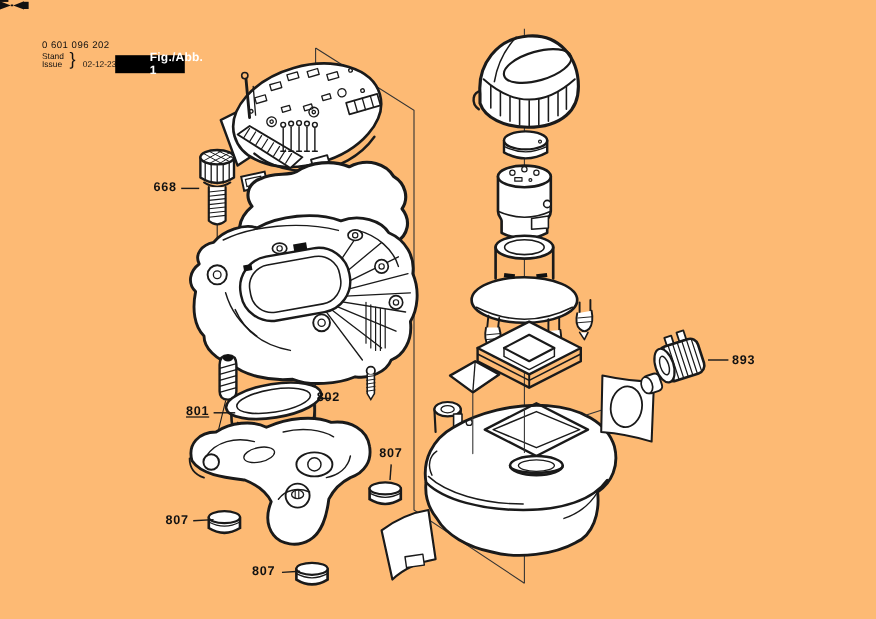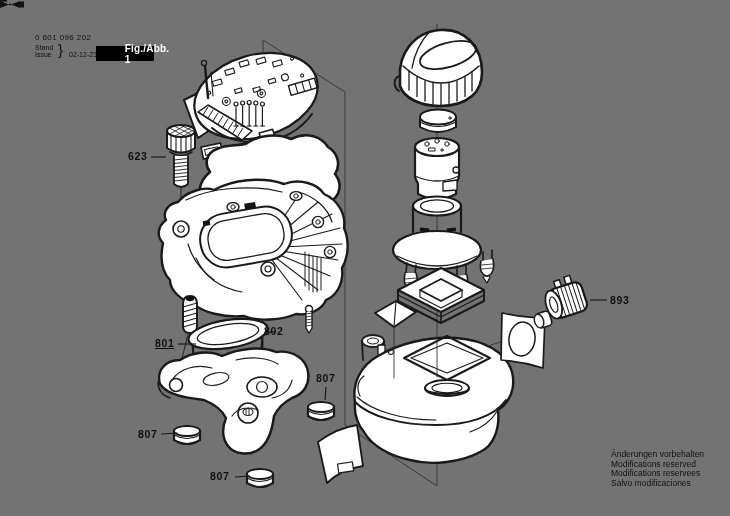--- a/index.html
+++ b/index.html
@@ -1,16 +1,16 @@
 <!DOCTYPE html>
 <html><head>
 <meta charset="utf-8">
 <style>
   html,body{margin:0;padding:0;background:#fff;}
-  .page{position:relative;width:730px;height:516px;background:#737373;overflow:hidden;
+  .page{position:relative;width:730px;height:516px;background:#fdba74;overflow:hidden;
         font-family:"Liberation Sans","DejaVu Sans",sans-serif;color:#111;}
   .page svg{position:absolute;left:0;top:0;}
   .txt{position:absolute;white-space:nowrap;color:#111;}
   .partnum{left:35px;top:33px;font-size:8px;letter-spacing:.4px;}
   .stand{left:35px;top:43.5px;font-size:7px;}
   .issue{left:35px;top:51px;font-size:7px;}
   .brace{left:58px;top:41px;font-size:15px;font-weight:400;}
   .stamp{position:absolute;left:69px;top:41px;}
   .date{left:69px;top:51px;font-size:7px;}
   .figbox{position:absolute;left:96px;top:46px;width:58px;height:15px;background:#000;
@@ -462,28 +462,22 @@
     <rect x="20" y="1.5" width="4" height="6"></rect>
     <rect x="0" y="0" width="7" height="1.6"></rect>
   </g>
   <line x1="9" y1="4.5" x2="11" y2="4.5" stroke="#111" stroke-width="1.4"></line>
 </svg>
 <div class="txt date">02-12-23</div>
 <div class="figbox">
   <span>Fig./Abb. 1</span>
 </div>
 
-<div class="txt plabel l808">623</div>
+<div class="txt plabel l808">668</div>
 <div class="txt plabel l801">801</div>
 <div class="txt plabel l802">802</div>
 <div class="txt plabel l807a">807</div>
 <div class="txt plabel l807b">807</div>
 <div class="txt plabel l807c">807</div>
 <div class="txt plabel l804">893</div>
 
-<div class="footer">
-  <div>Änderungen vorbehalten</div>
-  <div>Modifications reserved</div>
-  <div>Modifications reservees</div>
-  <div>Salvo modificaciones</div>
+
 </div>
 
-</div>
-
 </body></html>

